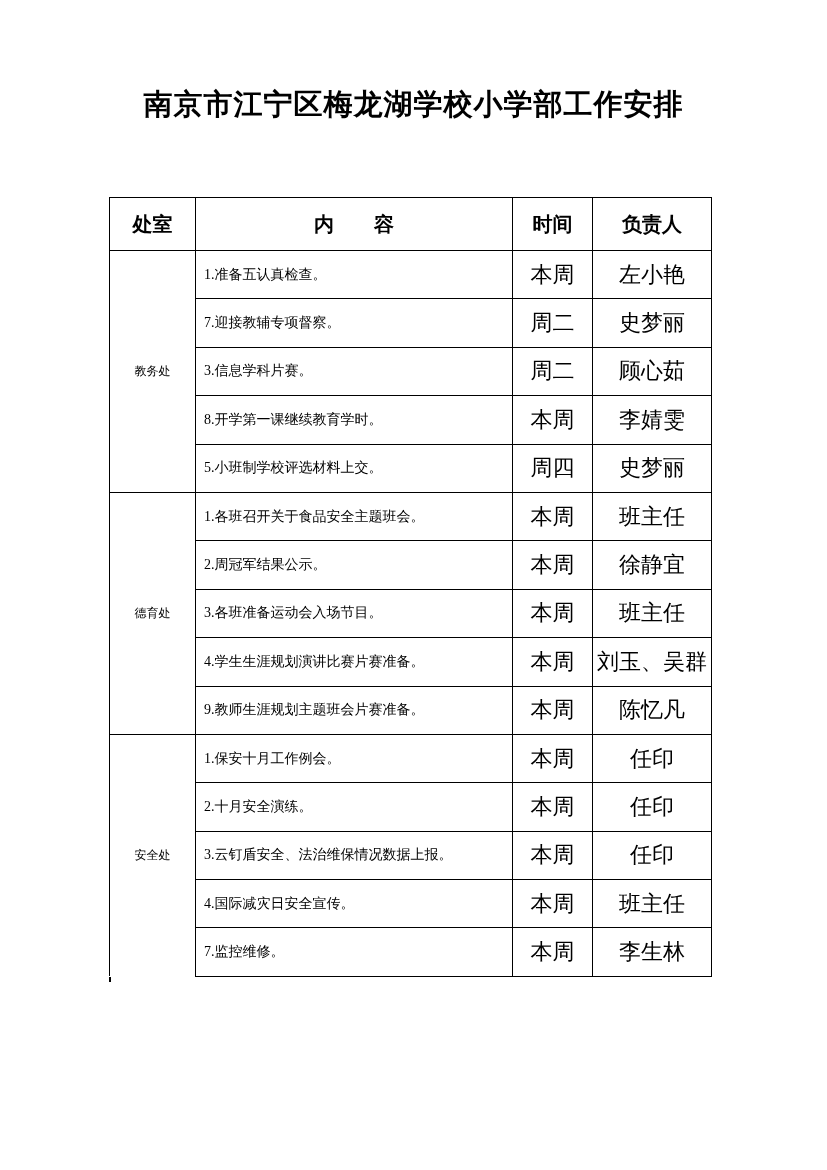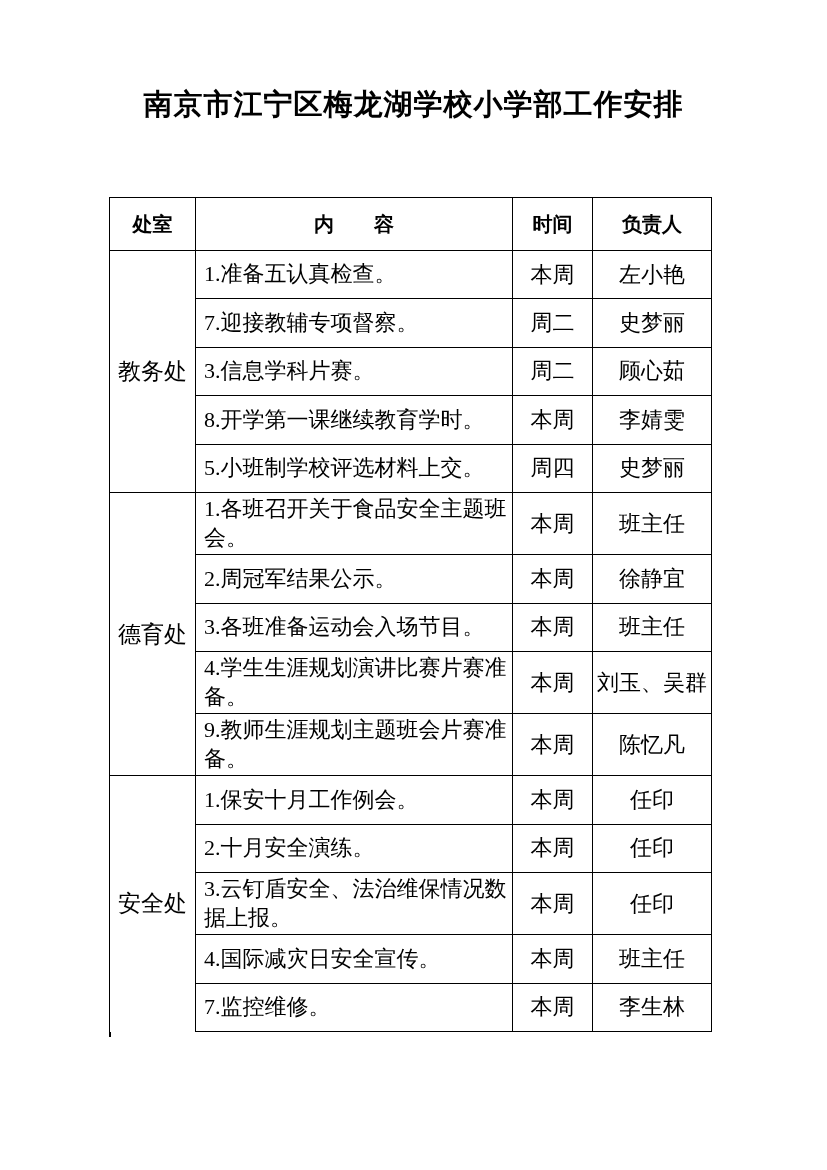--- a/index.html
+++ b/index.html
@@ -46,28 +46,28 @@
   }
   tr.header-row { height: 53px; }
   tr.data-row   { height: 48.4px; }
   table.schedule th {
     font-size: 20px;
     font-weight: bold;
     text-align: center;
     padding: 0;
   }
   td.dept-cell {
-    font-size: 23px;
+    font-size: 12px;
     font-weight: normal;
     text-align: center;
     padding: 0;
   }
   td.dept-cell.open-bottom { border-bottom: none; }
   td.content-cell {
-    font-size: 22px;
+    font-size: 14px;
     text-align: left;
     padding: 2px 1px 2px 8px;
     line-height: 1.3;
     word-break: break-all;
     line-break: anywhere;
   }
   td.time-cell, td.owner-cell {
     font-size: 22px;
     text-align: center;
     padding: 0 2px;

